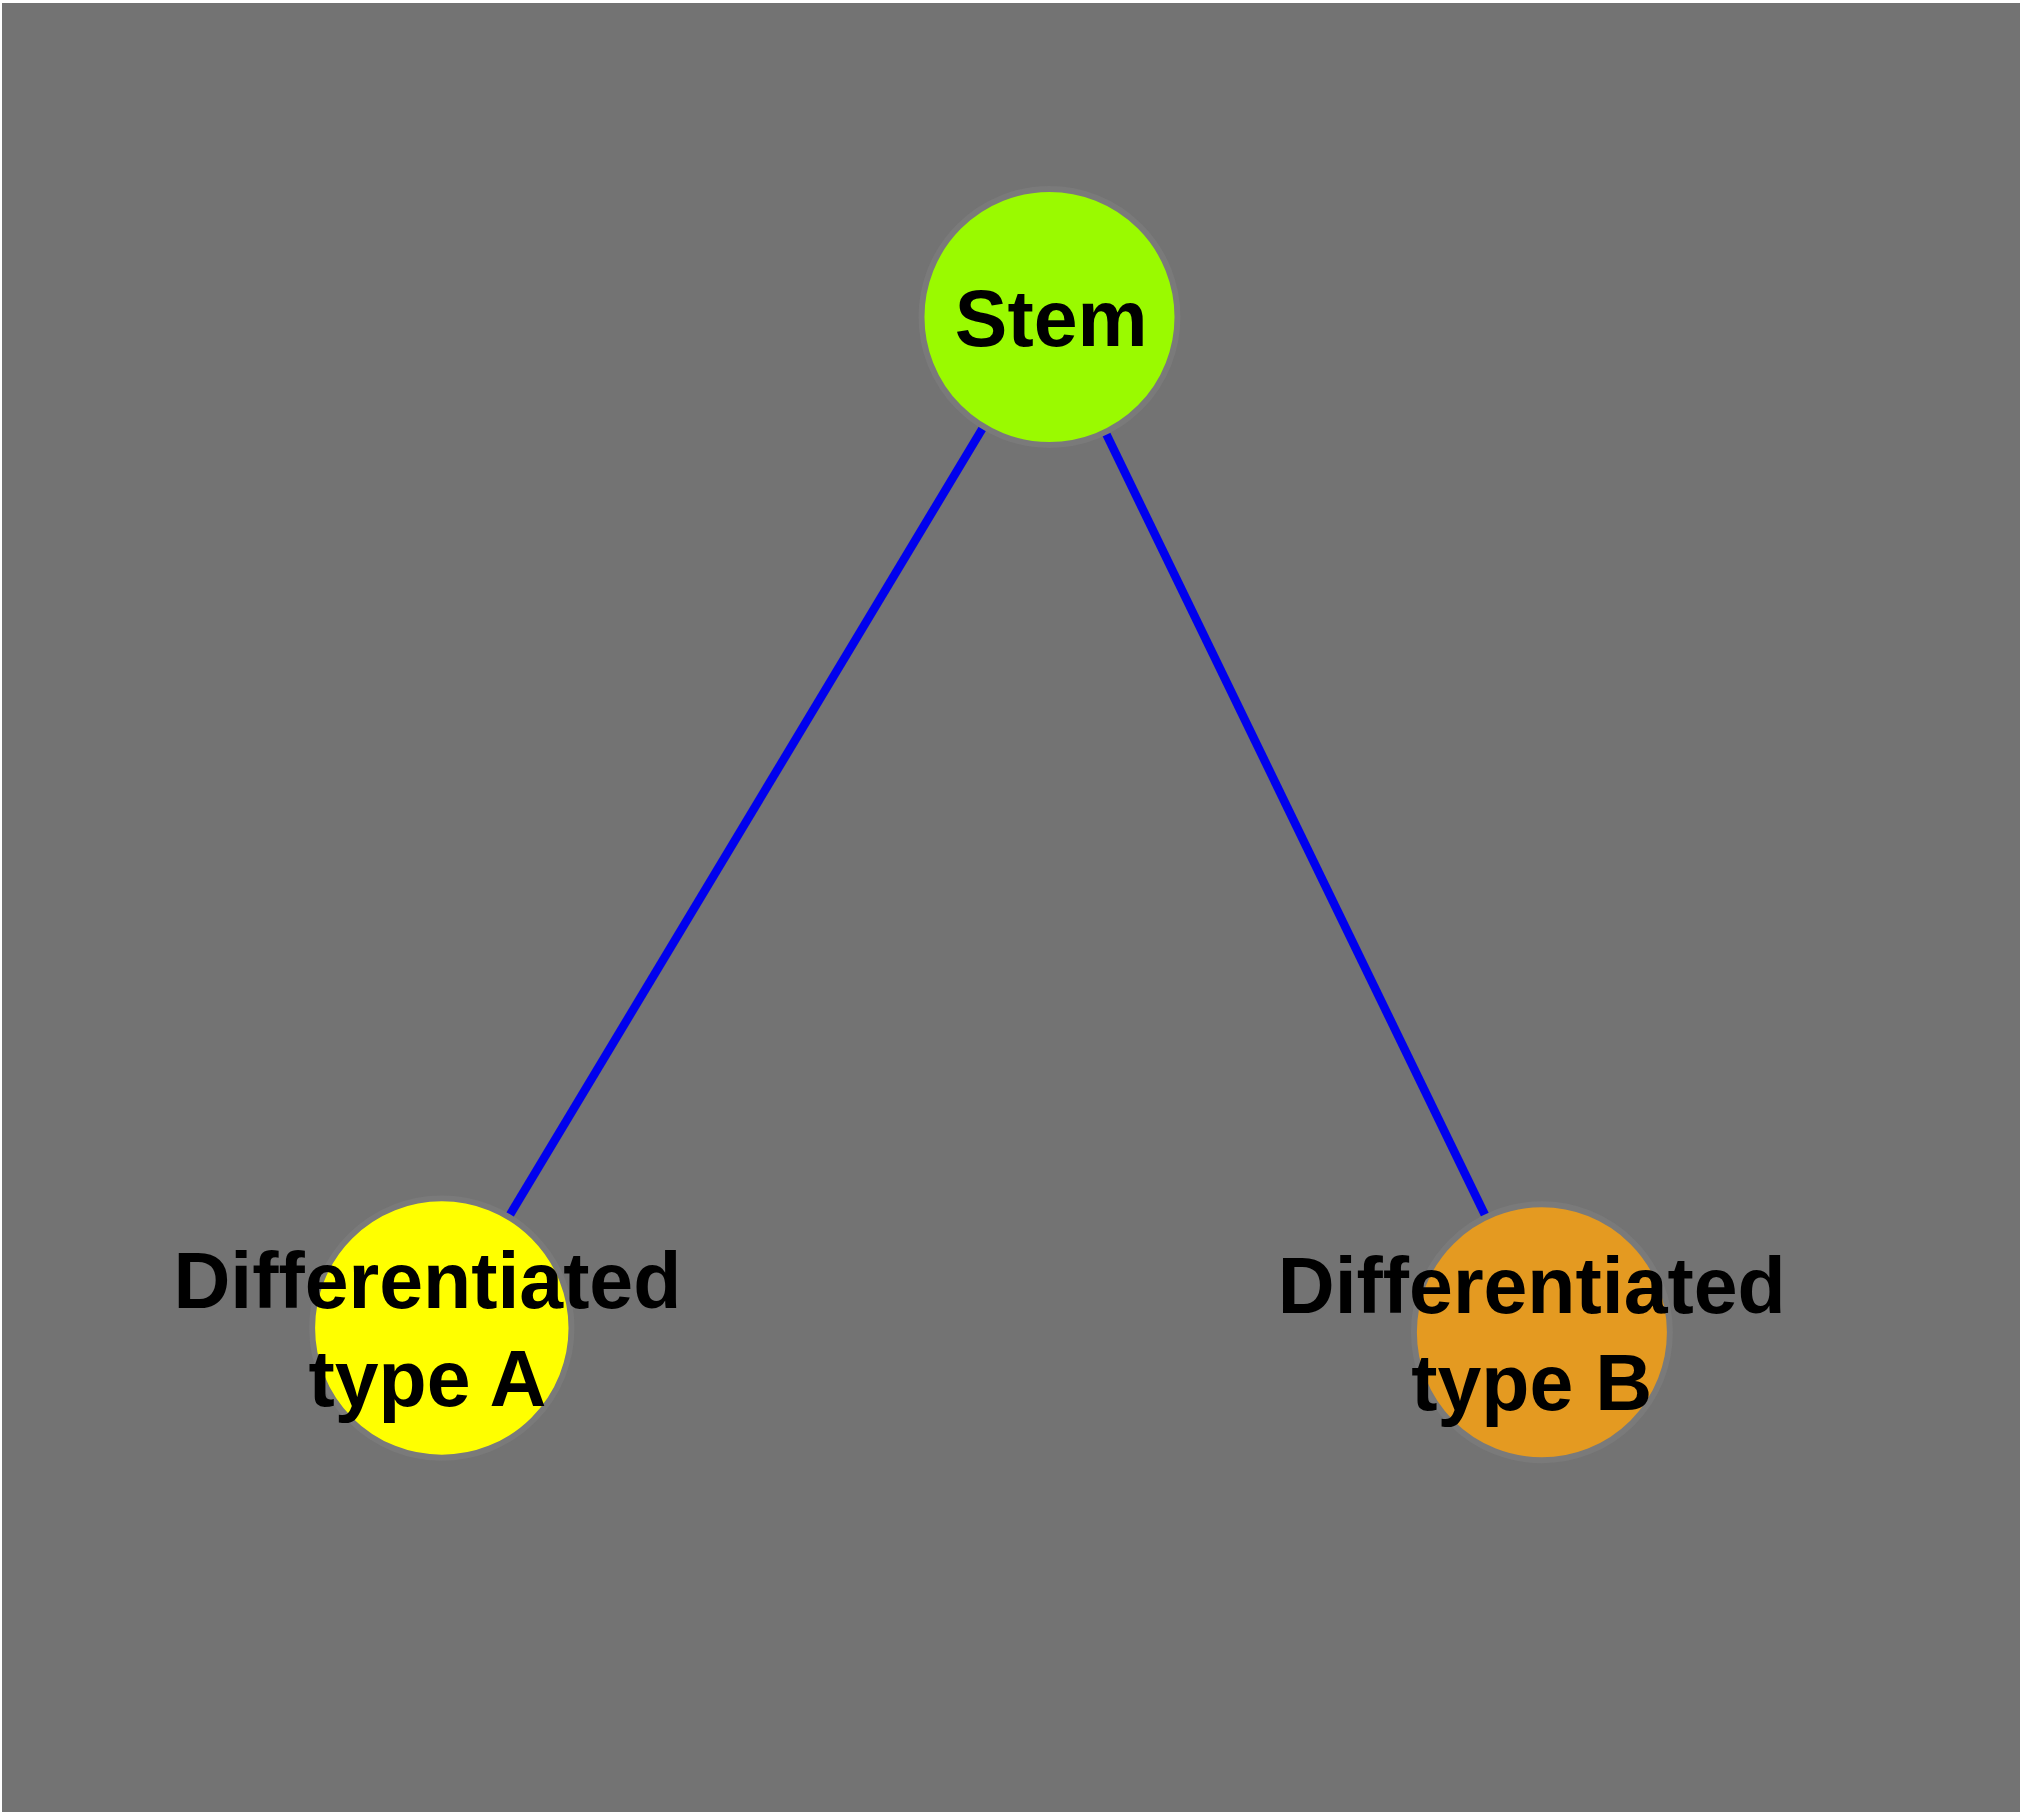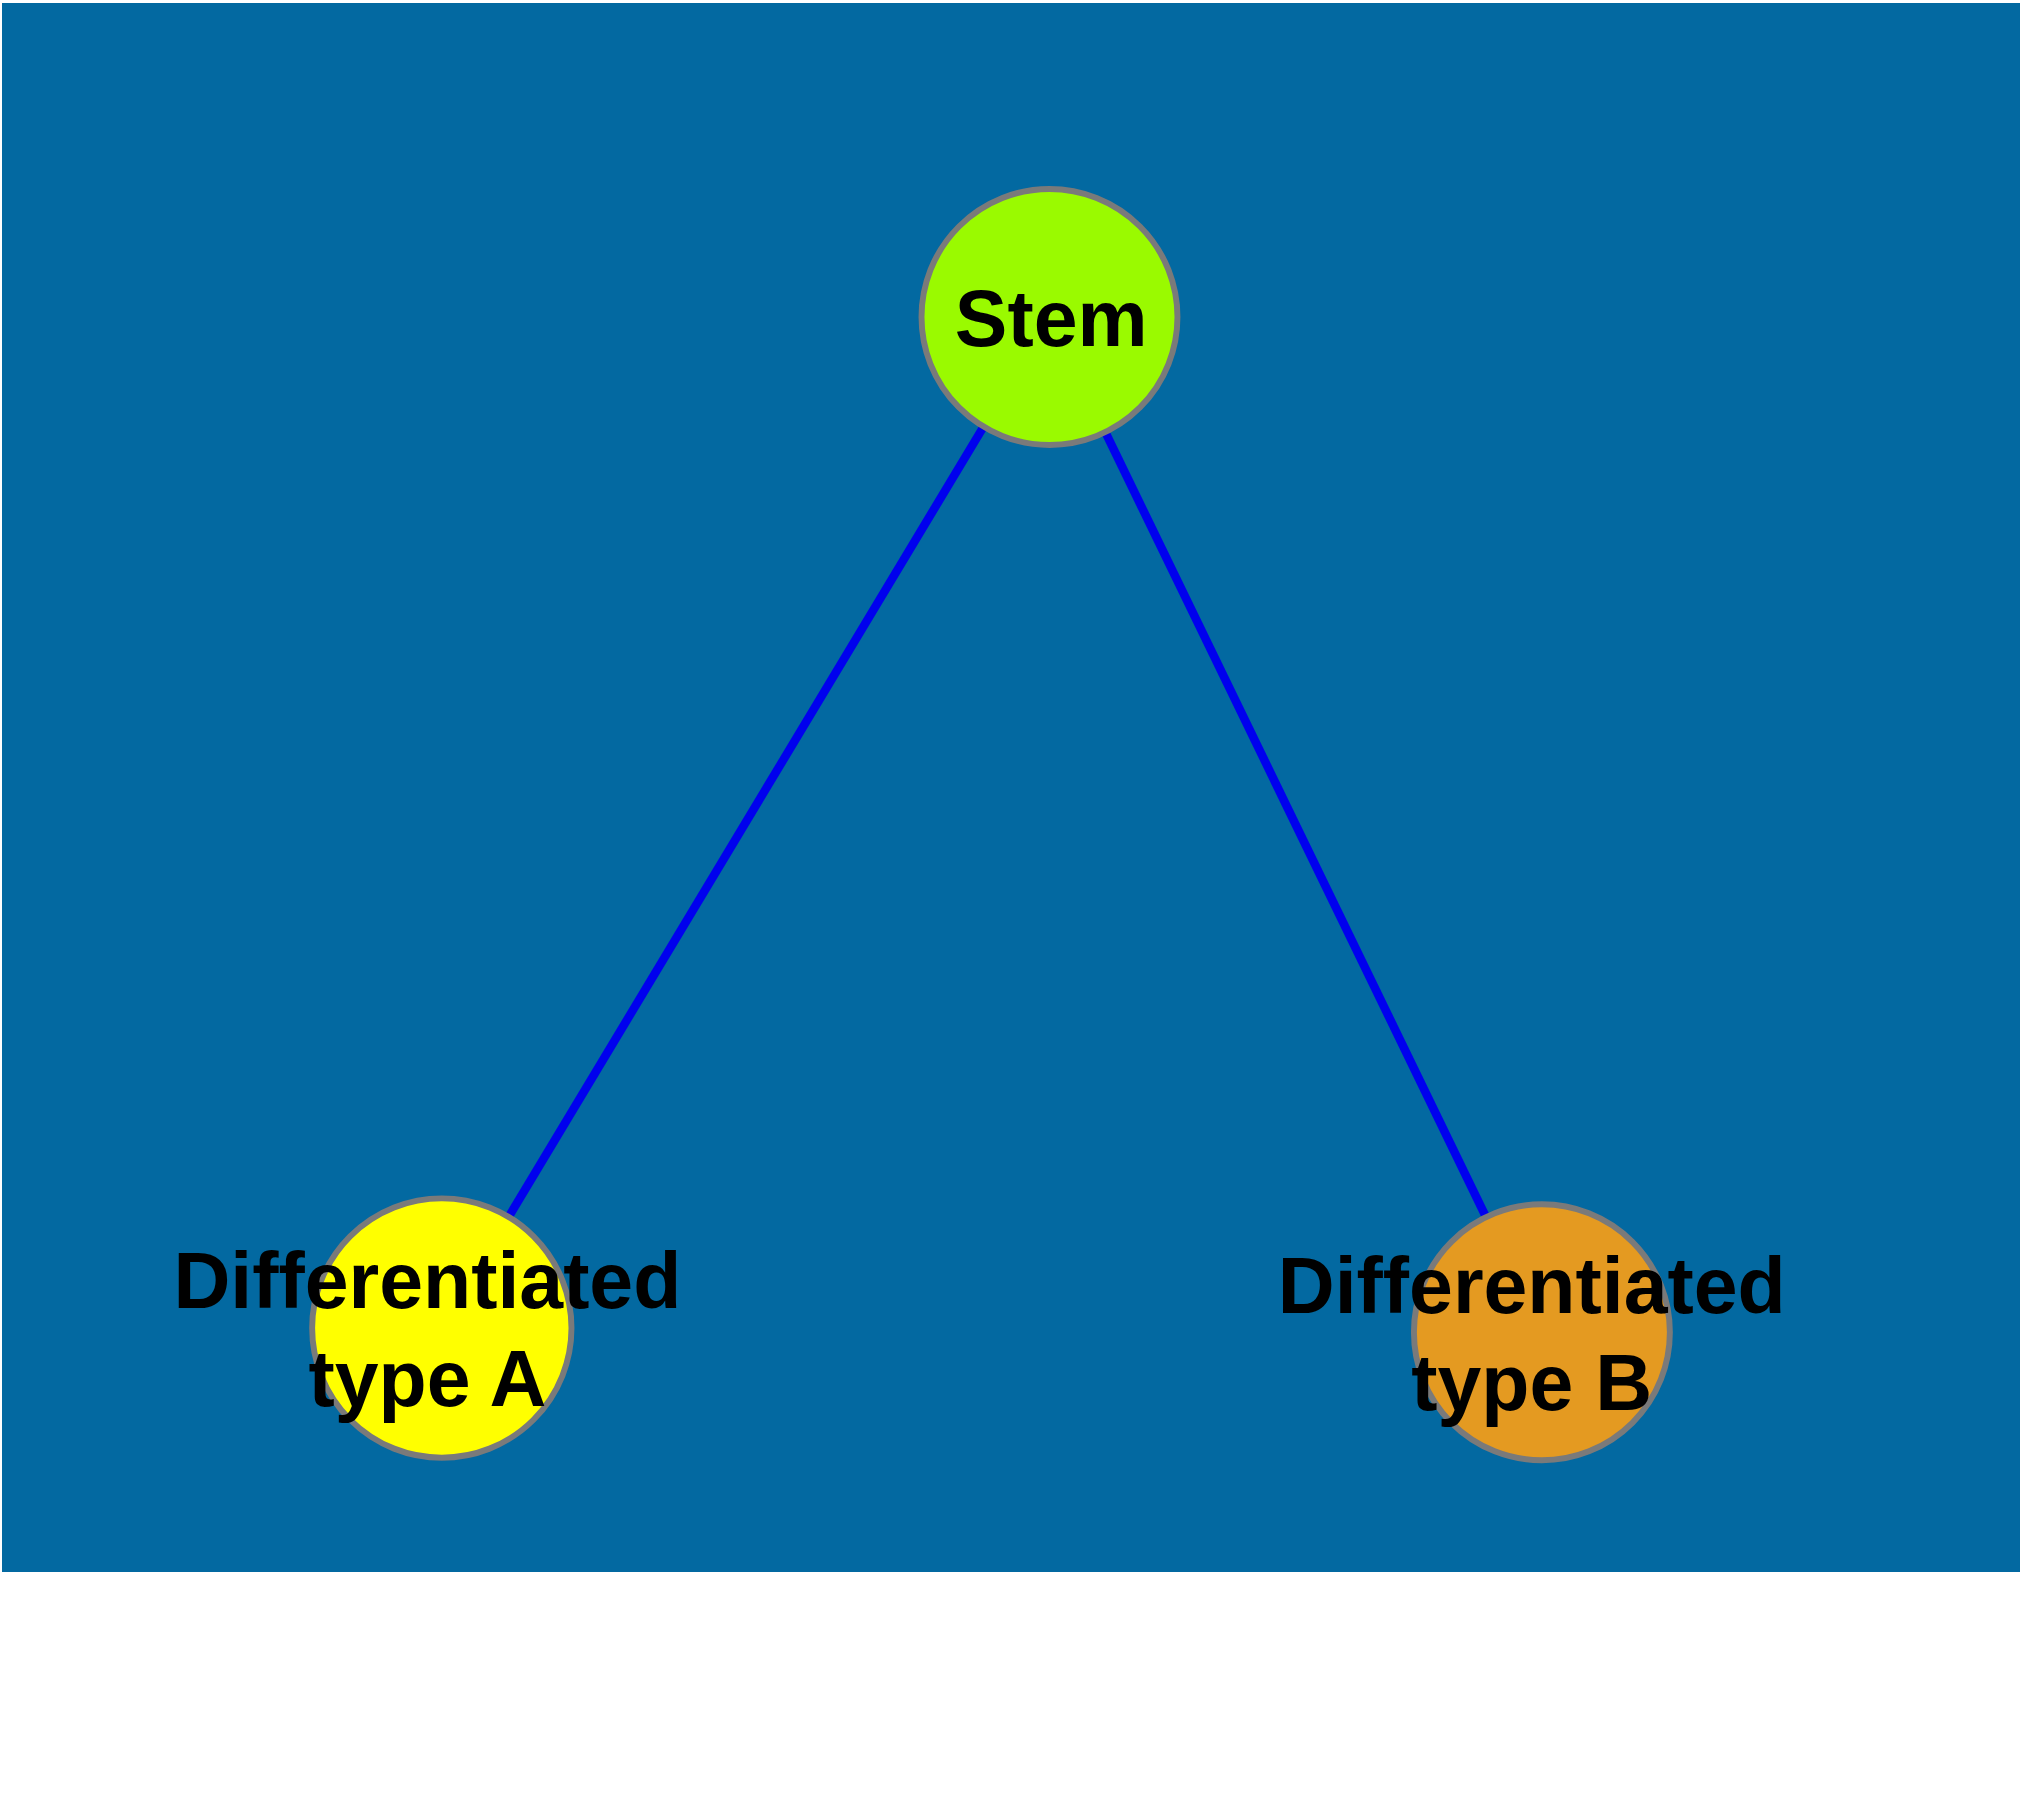--- a/index.html
+++ b/index.html
@@ -3,22 +3,22 @@
 <meta charset="utf-8">
 <style>
   html, body {
     margin: 0;
     padding: 0;
     background: #ffffff;
   }
   .stage {
     position: relative;
     width: 2021px;
-    height: 1572px;
-    background: #0369a1;
+    height: 1812px;
+    background: #737373;
     overflow: hidden;
     font-family: "Liberation Sans", sans-serif;
   }
   .margin-strip-top {
     position: absolute;
     left: 0; top: 0;
     width: 100%; height: 2.5px;
     background: #ffffff;
     z-index: 3;
   }

